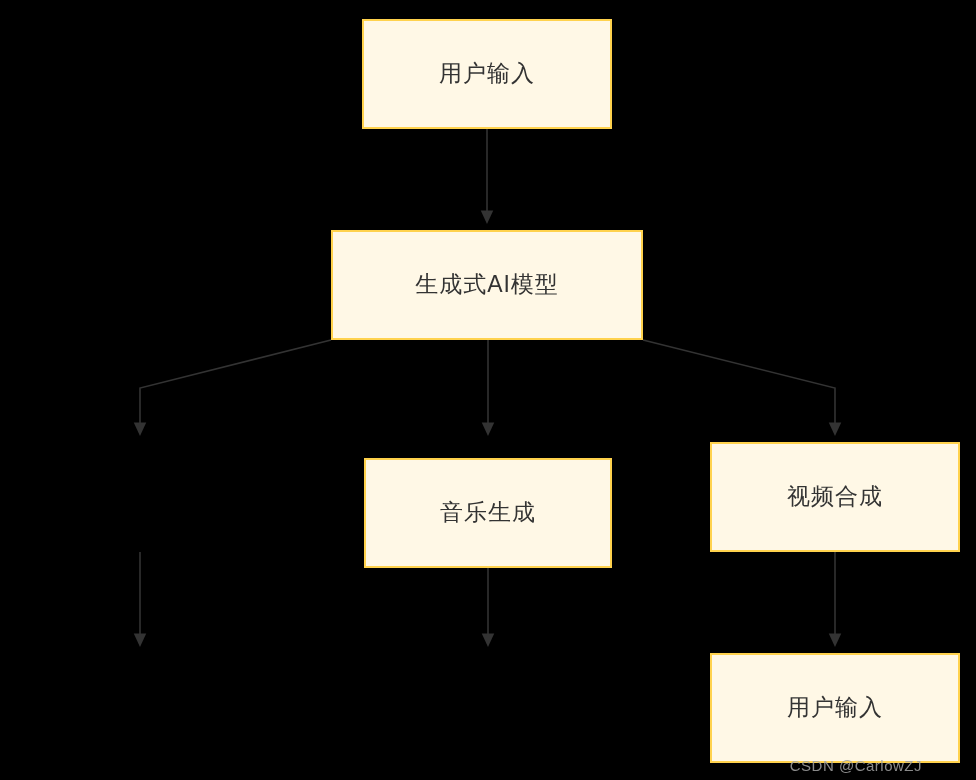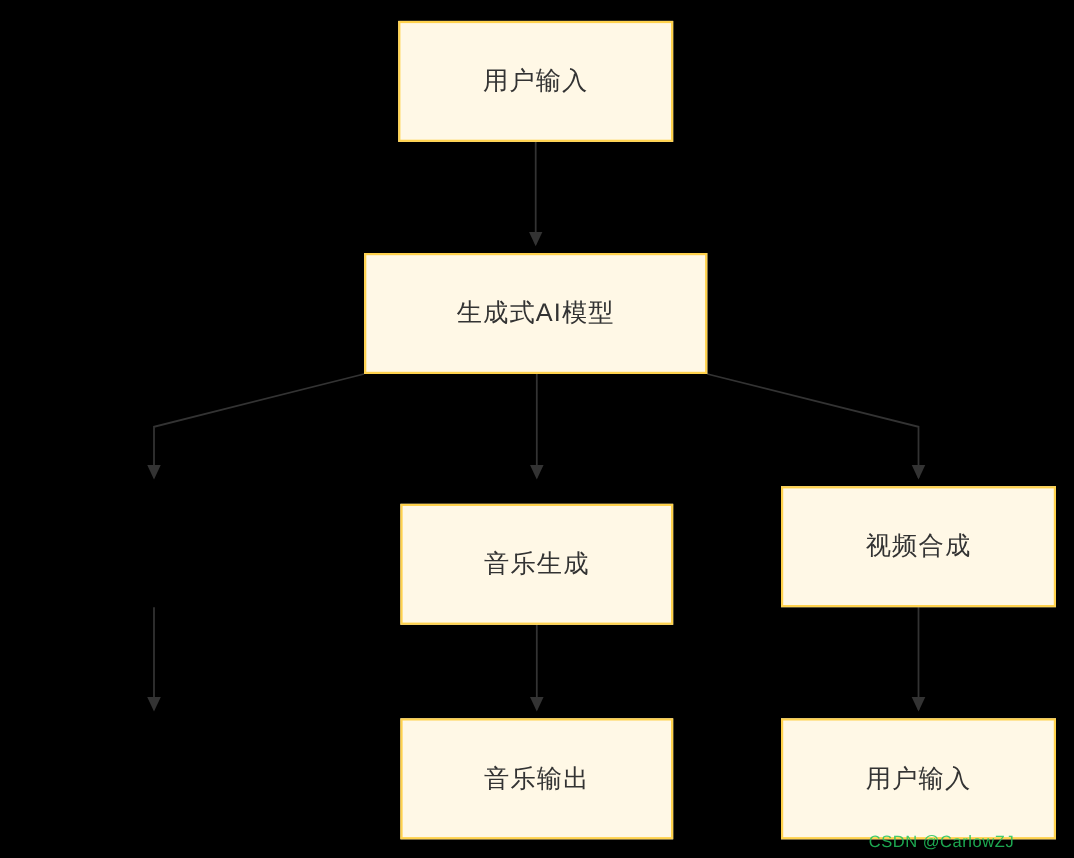--- a/index.html
+++ b/index.html
@@ -50,21 +50,21 @@
   #node-music-gen       { left: 364px; top: 458px; width: 248px; height: 110px; }
   #node-video-gen       { left: 710px; top: 442px; width: 250px; height: 110px; }
   #node-image-out       { left: 15px;  top: 653px; width: 250px; height: 110px; }
   #node-music-out       { left: 364px; top: 653px; width: 248px; height: 110px; }
   #node-video-out       { left: 710px; top: 653px; width: 250px; height: 110px; }
 
   .watermark {
     position: absolute;
     right: 10px;
     bottom: 6px;
-    color: #22c55e;
+    color: #a3a3a3;
     opacity: 0.85;
     font-size: 15px;
     font-family: "Liberation Sans", "DejaVu Sans", sans-serif;
     letter-spacing: 0.5px;
     pointer-events: none;
   }
 </style>
 </head>
 <body>
 
@@ -95,19 +95,18 @@
   <div class="node" id="node-user-input">用户输入</div>
 
   <div class="node" id="node-genai-model">生成式AI模型</div>
 
 
   <div class="node" id="node-music-gen">音乐生成</div>
 
   <div class="node" id="node-video-gen">视频合成</div>
 
 
-  <div class="node" id="node-music-out">音乐输出</div>
 
   <div class="node" id="node-video-out">用户输入</div>
 
   <div class="watermark">CSDN @CarlowZJ</div>
 
 </div>
 
 </body></html>

